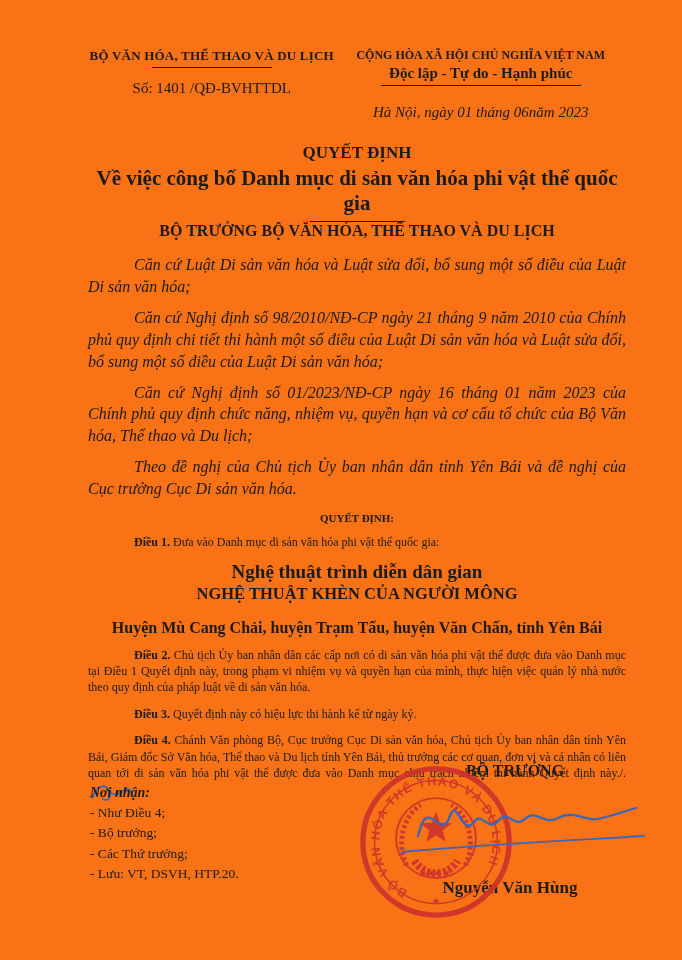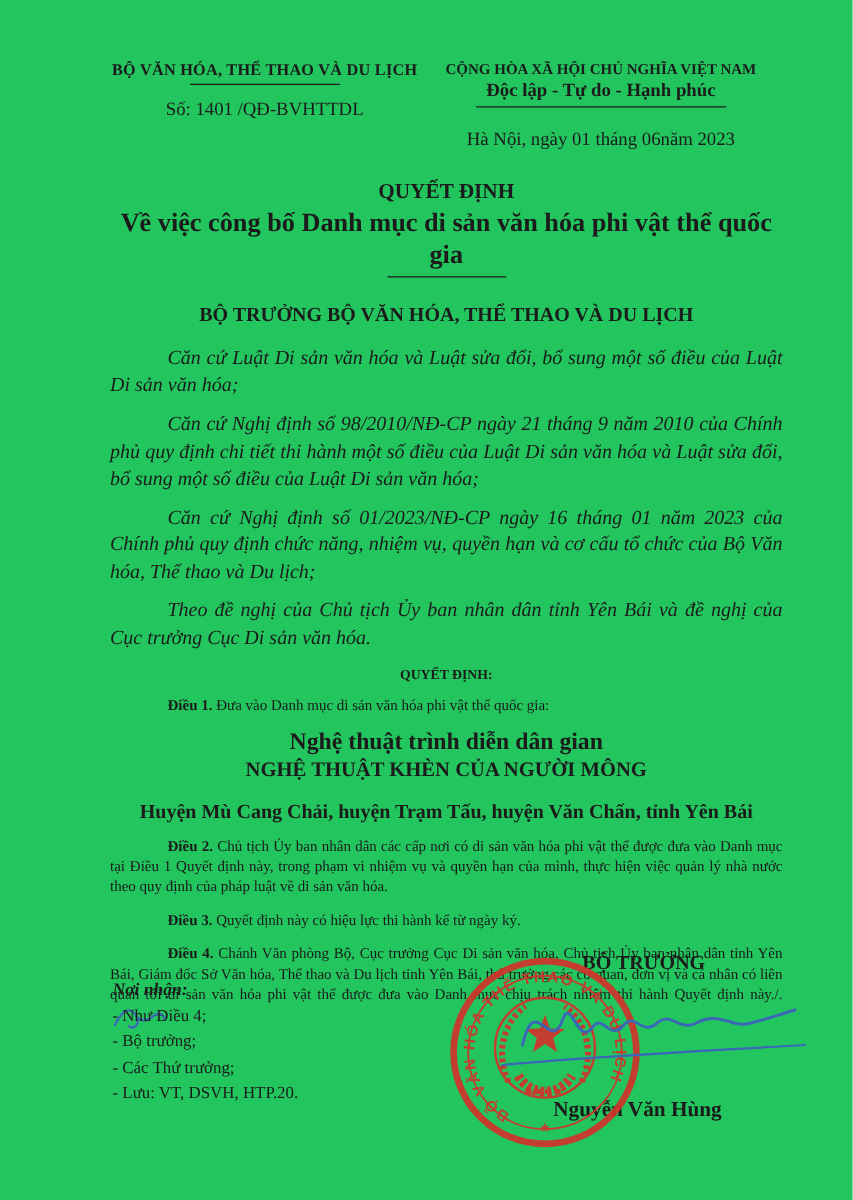--- a/index.html
+++ b/index.html
@@ -1,44 +1,44 @@
 <!DOCTYPE html>
 <html lang="vi"><head>
 <meta charset="utf-8">
 <style>
   html,body{margin:0;padding:0;background:#e8e8e8;}
   .page{
     position:relative;
     width:682px;height:960px;
     margin:0 auto;
-    background:#22c55e;
+    background:#f97316;
     color:#1b1b1b;
     font-family:"Liberation Serif","DejaVu Serif",serif;
     overflow:hidden;
     box-sizing:border-box;
     padding:48px 56px 0 88px;
   }
   
   .header{display:flex;width:100%;}
   .header-left{width:46%;text-align:center;}
   .header-right{width:54%;text-align:center;}
   .org{font-weight:bold;font-size:13px;letter-spacing:.2px;white-space:nowrap;}
   .rule{height:0;border-top:1.4px solid #1b1b1b;}
   .rule-org{width:120px;margin:3px auto 0 auto;}
   .doc-no{font-size:15px;margin-top:12px;}
   .nat{font-weight:bold;font-size:12px;white-space:nowrap;}
   .motto{font-weight:bold;font-size:15px;margin-top:2px;}
   .rule-motto{width:200px;margin:3px auto 0 auto;}
-  .dateline{font-size:15px;margin-top:18px;}
+  .dateline{font-style:italic;font-size:15px;margin-top:18px;}
   
   .title-block{text-align:center;margin-top:22px;}
   .title-main{font-weight:bold;font-size:17px;}
   .title-sub{font-weight:bold;font-size:21px;margin-top:3px;}
   .rule-title{width:95px;margin:5px auto 0 auto;border-top:1.6px solid #1b1b1b;}
-  .issuer{font-weight:bold;font-size:16px;margin-top:22px;text-align:center;}
+  .issuer{font-weight:bold;font-size:16px;text-align:center;}
   
   .preamble{margin-top:14px;}
   .preamble p{
     font-style:italic;font-size:16px;line-height:1.37;
     text-align:justify;text-indent:46px;margin:0 0 9px 0;
   }
   .decision-heading{font-weight:bold;font-size:11px;text-align:center;margin:12px 0 10px 0;}
   .article{font-size:12px;line-height:1.37;text-align:justify;text-indent:46px;margin:0 0 10px 0;}
   .article b{font-weight:bold;}
   .heritage{text-align:center;font-weight:bold;margin:2px 0 10px 0;}

